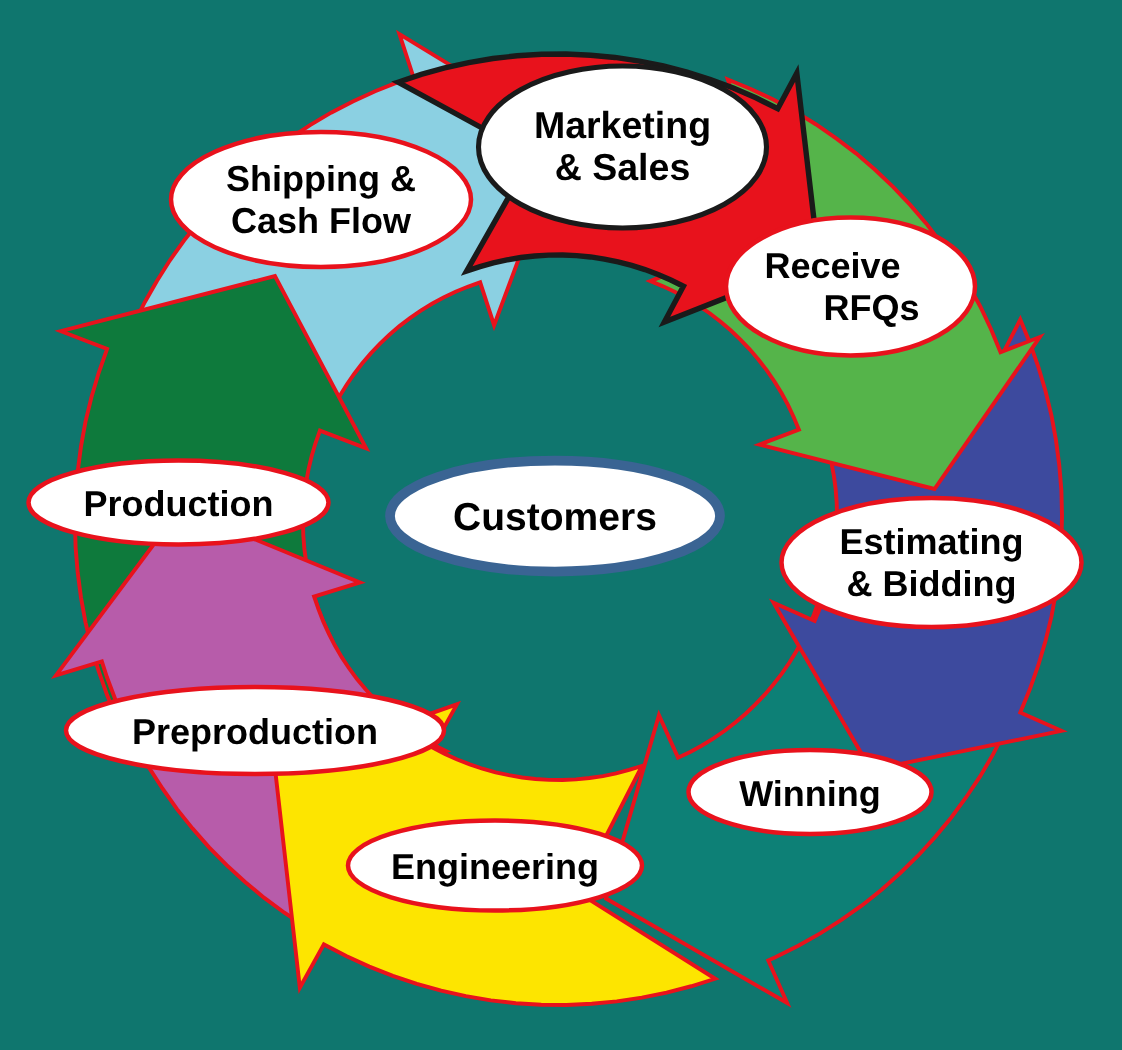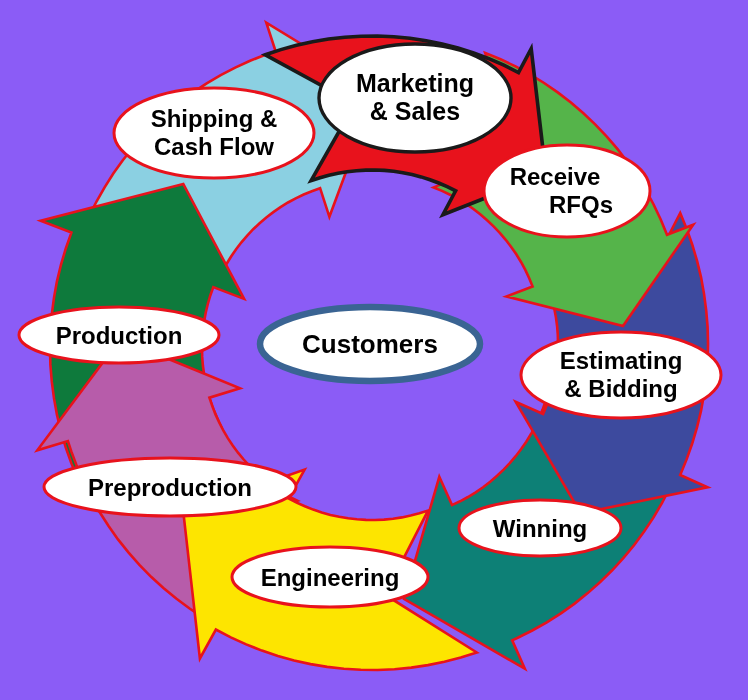--- a/index.html
+++ b/index.html
@@ -1,16 +1,16 @@
 <!DOCTYPE html>
 <html><head>
 <meta charset="utf-8">
 <style>
   html,body{margin:0;padding:0;background:#ffffff;}
-  .stage{position:relative;width:748px;height:700px;background:#8b5cf6;overflow:hidden;}
+  .stage{position:relative;width:748px;height:700px;background:#0f766e;overflow:hidden;}
   svg text{font-family:"Liberation Sans","DejaVu Sans",sans-serif;font-weight:bold;fill:#000000;}
 </style>
 </head>
 <body>
 
 <div class="stage">
   <svg id="diagram-svg" width="748" height="700" viewBox="0 0 748 700" xmlns="http://www.w3.org/2000/svg">
       <path d="M82.7,231.1 L 89.2,216.1 L 96.5,201.5 L 104.6,187.3 L 113.3,173.5 L 122.8,160.2 L 133.0,147.5 L 143.8,135.2 L 155.3,123.6 L 167.3,112.5 L 179.9,102.1 L 193.0,92.4 L 206.7,83.4 L 220.7,75.1 L 235.2,67.6 L 250.1,60.8 L 265.3,54.8 L 275.6,51.3 L 266.3,22.7 L 376.5,90.0 L 329.4,216.8 L 320.1,188.2 L 311.8,191.2 L 303.7,194.5 L 295.7,198.3 L 288.0,202.5 L 280.5,207.1 L 273.3,212.1 L 266.3,217.4 L 259.6,223.2 L 253.2,229.2 L 247.2,235.6 L 241.4,242.3 L 236.1,249.3 L 231.1,256.5 L 226.5,264.0 L 222.3,271.7 L 218.5,279.7 L 216.2,285.1 L 182.9,200.2 Z" fill="#8bd0e2" stroke="#e8121c" stroke-width="2.6" stroke-linejoin="miter" stroke-miterlimit="8"></path>
       <path d="M85.1,494.2 L 77.8,479.0 L 71.4,463.4 L 65.8,447.5 L 61.0,431.3 L 57.0,414.9 L 54.0,398.4 L 51.8,381.7 L 50.4,364.9 L 50.0,348.0 L 50.4,331.1 L 51.8,314.3 L 54.0,297.6 L 57.0,281.1 L 61.0,264.7 L 65.8,248.5 L 71.4,232.6 L 40.6,220.8 L 183.3,184.0 L 244.1,298.9 L 213.3,287.1 L 210.3,295.5 L 207.8,304.0 L 205.7,312.7 L 204.1,321.4 L 202.9,330.2 L 202.2,339.1 L 202.0,348.0 L 202.2,356.9 L 202.9,365.8 L 204.1,374.6 L 205.7,383.3 L 207.8,392.0 L 210.3,400.5 L 213.3,408.9 L 216.7,417.1 L 220.5,425.2 L 130.5,394.9 Z" fill="#0e7a3c" stroke="#e8121c" stroke-width="2.6" stroke-linejoin="miter" stroke-miterlimit="8"></path>
       <path d="M232.6,633.8 L 217.8,626.1 L 203.5,617.7 L 189.6,608.5 L 176.2,598.6 L 163.4,588.0 L 151.1,576.8 L 139.4,564.9 L 128.4,552.4 L 118.0,539.4 L 108.4,525.8 L 99.4,511.8 L 91.2,497.3 L 83.8,482.4 L 77.2,467.1 L 71.3,451.5 L 67.9,441.0 L 37.3,450.3 L 120.2,339.2 L 240.0,388.3 L 209.4,397.7 L 212.3,406.1 L 215.5,414.4 L 219.2,422.5 L 223.3,430.4 L 227.8,438.1 L 232.7,445.5 L 238.0,452.7 L 243.7,459.5 L 249.7,466.1 L 256.1,472.3 L 262.7,478.2 L 269.7,483.8 L 276.9,488.9 L 284.4,493.7 L 292.2,498.1 L 297.5,500.8 L 208.7,529.3 Z" fill="#b75caa" stroke="#e8121c" stroke-width="2.6" stroke-linejoin="miter" stroke-miterlimit="8"></path>

